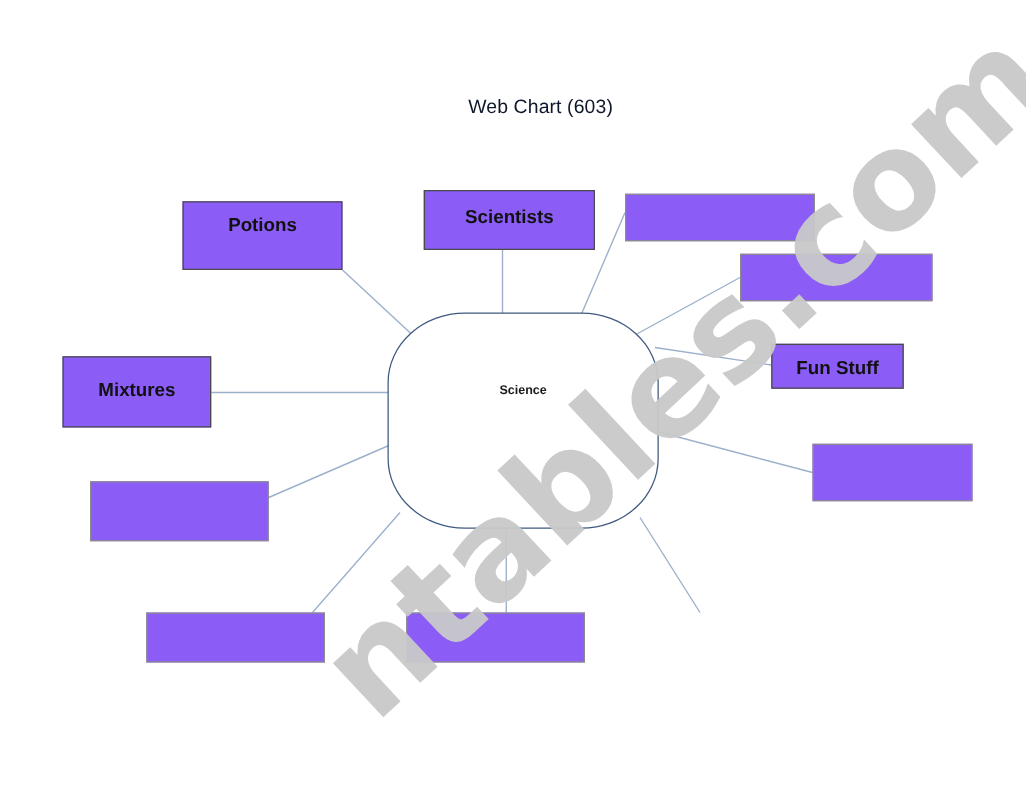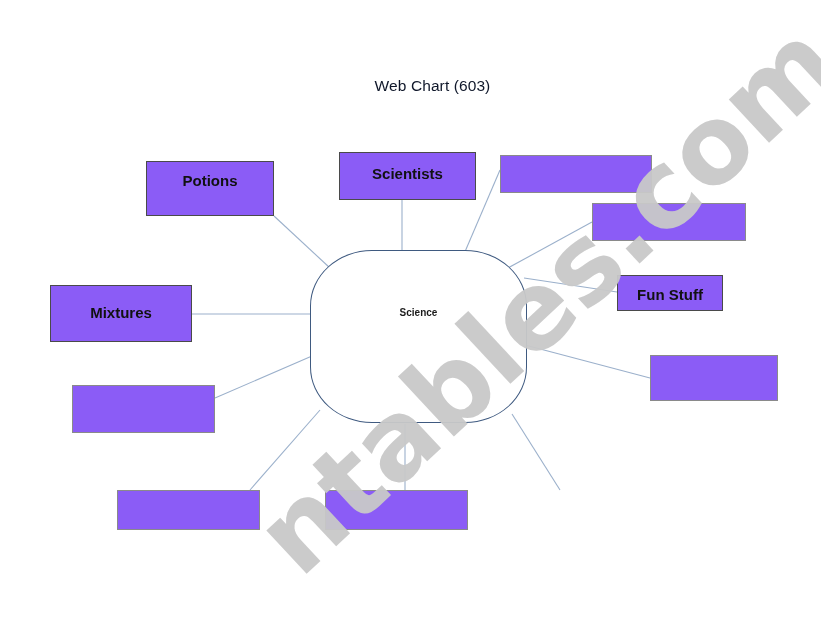--- a/index.html
+++ b/index.html
@@ -107,21 +107,21 @@
     color: #111111;
     white-space: nowrap;
   }
   
   #box-potions      { left: 146px; top: 161px; width: 128px; height: 55px; }
   #box-potions      .node-label { position: relative; top: -8px; }
   #box-scientists   { left: 339px; top: 152px; width: 137px; height: 48px; }
   #box-scientists   .node-label { position: relative; top: -3px; }
   #box-empty-tr1    { left: 500px; top: 155px; width: 152px; height: 38px; }
   #box-empty-tr2    { left: 592px; top: 203px; width: 154px; height: 38px; }
-  #box-mixtures     { left: 50px;  top: 285px; width: 142px; height: 57px; }
+  #box-mixtures     { left: 50px;  top: 285px; width: 119px; height: 57px; }
   #box-mixtures     .node-label { position: relative; top: -1px; }
   #box-funstuff     { left: 617px; top: 275px; width: 106px; height: 36px; }
   #box-funstuff     .node-label { position: relative; top: 1px; }
   #box-empty-l1     { left: 72px;  top: 385px; width: 143px; height: 48px; }
   #box-empty-r1     { left: 650px; top: 355px; width: 128px; height: 46px; }
   #box-empty-bl     { left: 117px; top: 490px; width: 143px; height: 40px; }
   #box-empty-bc     { left: 325px; top: 490px; width: 143px; height: 40px; }
   #box-experiment   { left: 554px; top: 490px; width: 113px; height: 70px; }
   #box-experiment   .node-label { position: relative; top: 0px; }
 </style>

